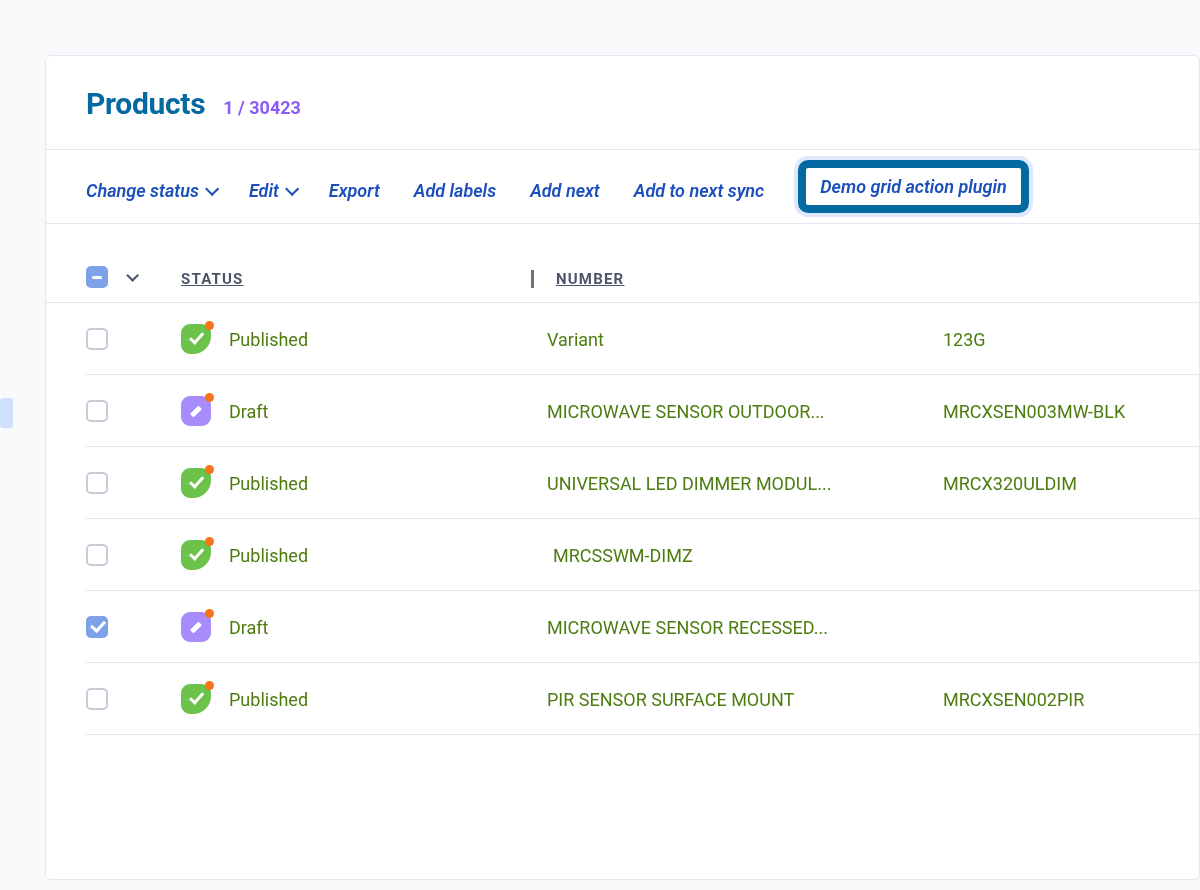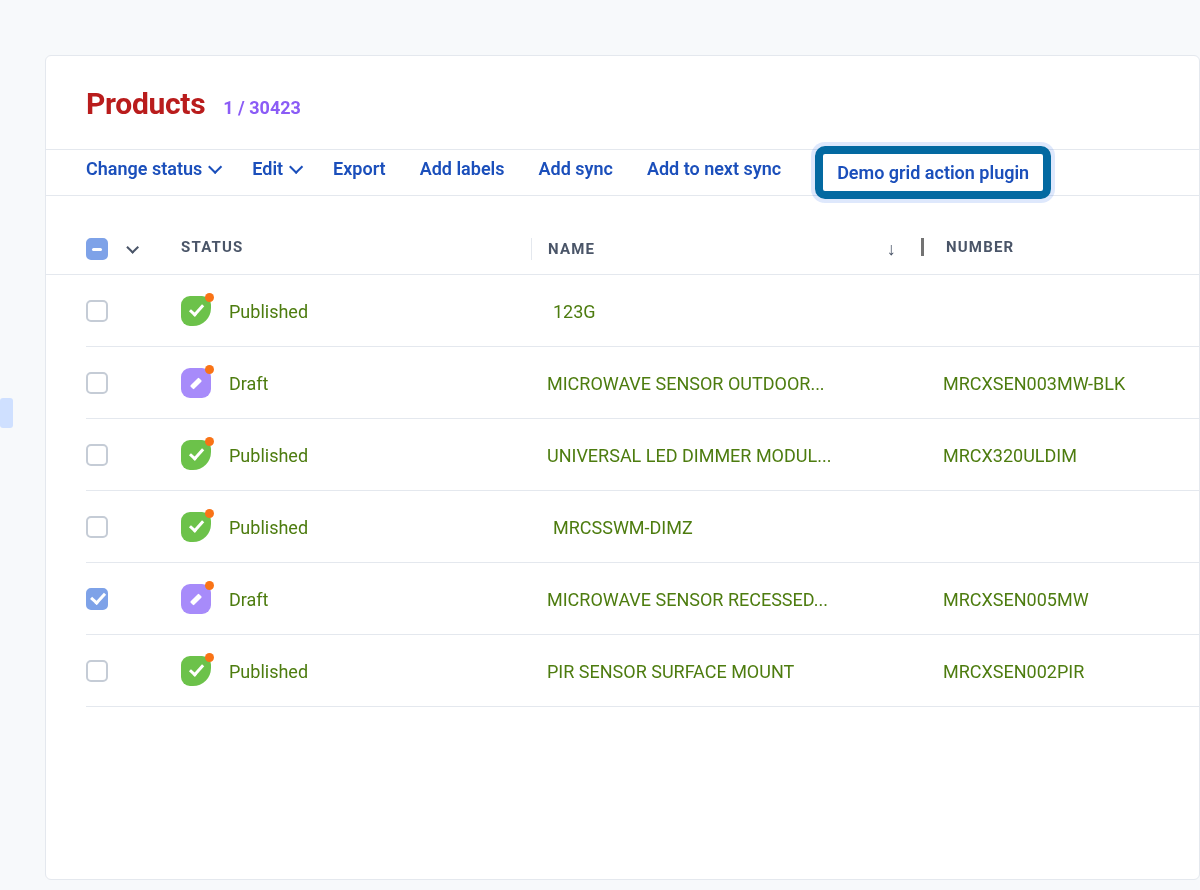--- a/index.html
+++ b/index.html
@@ -24,37 +24,38 @@
   .header {
     padding: 30px 40px 28px 40px;
     display: flex;
     align-items: baseline;
     gap: 18px;
   }
   .header h1 {
     font-size: 30px;
     font-weight: 700;
     letter-spacing: -0.3px;
-    color: #b91c1c;
+    color: #0369a1;
   }
   .counter {
     font-size: 18px;
     color: #8b5cf6;
     font-weight: 700;
   }
   .toolbar {
     border-top: 1px solid #e4e8ee;
     border-bottom: 1px solid #e4e8ee;
-    padding: 8px 40px;
+    padding: 22px 40px;
     display: flex;
     gap: 34px;
-    align-items: flex-start;
+    align-items: flex-end;
     font-size: 18px;
     font-weight: 600;
     color: #1b4fbb;
+    font-style: italic;
   }
   .toolbar-item {
     display: inline-flex;
     align-items: center;
     gap: 6px;
     cursor: pointer;
     white-space: nowrap;
   }
   .chev {
     display: inline-block;
@@ -65,28 +66,29 @@
   }
   .highlighted {
     border: 8px solid #0369a1;
     border-radius: 10px;
     padding: 8px 14px;
     box-shadow: 0 0 0 4px rgba(36,99,235,0.15);
     margin: -12px 0;
   }
   .table-head {
     display: flex;
-    align-items: flex-start;
+    align-items: flex-end;
     padding: 14px 16px 14px 40px;
     font-size: 15px;
     font-weight: 700;
     letter-spacing: 1.2px;
     color: #4a5568;
     border-bottom: 1px solid #e4e8ee;
     margin-top: 28px;
+    text-decoration: underline;
   }
   .col-check { width: 55px; display:flex; align-items:center; gap:10px;}
   .col-status { flex: 0 0 390px; padding-left: 40px; }
   .col-name { flex: 0 0 390px; border-left: 1px solid #e4e8ee; padding-left: 16px; display:flex; justify-content:space-between; align-items:center; padding-right:24px;}
   .col-number { flex: 1; border-left: 3px solid #737373; padding-left: 22px; }
   .sort-arrow {
     font-size: 18px;
     color: #4a5568;
   }
   .row {
@@ -204,59 +206,58 @@
       <span>Edit</span>
       <span class="chev"></span>
     </span>
     <span class="toolbar-item">
       <span>Export</span>
     </span>
     <span class="toolbar-item">
       <span>Add labels</span>
     </span>
     <span class="toolbar-item">
-      <span>Add sync</span>
+      <span>Add next</span>
     </span>
     <span class="toolbar-item">
       <span>Add to next sync</span>
     </span>
     <span class="toolbar-item highlighted">
       <span>Demo grid action plugin</span>
     </span>
   </div>
 
   <div class="table-head">
     <div class="col-check">
       <span class="checkbox indeterminate"></span>
       <span class="hdr-chev"></span>
     </div>
     <div class="col-status">
       <span>STATUS</span>
     </div>
-    <div class="col-name">
-      <span>NAME</span>
-      <span class="sort-arrow">↓</span>
-    </div>
     <div class="col-number">
       <span>NUMBER</span>
     </div>
   </div>
 
   <div id="rows">
       <div class="row">
         <div class="col-check">
           <span class="checkbox"></span>
         </div>
         <div class="col-status">
           <span class="status-badge published">
             <span class="tick"></span>
             <span class="dot"></span>
           </span>
           <span>Published</span>
         </div>
+        <div class="col-name">
+          <span class="cell-name">Variant</span>
+        </div>
         <div class="col-number"><span class="cell-number">123G</span></div>
       </div>
       <div class="row">
         <div class="col-check">
           <span class="checkbox"></span>
         </div>
         <div class="col-status">
           <span class="status-badge draft">
             <span class="pencil"></span>
             <span class="dot"></span>
@@ -304,21 +305,20 @@
         <div class="col-status">
           <span class="status-badge draft">
             <span class="pencil"></span>
             <span class="dot"></span>
           </span>
           <span>Draft</span>
         </div>
         <div class="col-name">
           <span class="cell-name">MICROWAVE SENSOR RECESSED...</span>
         </div>
-        <div class="col-number"><span class="cell-number">MRCXSEN005MW</span></div>
       </div>
       <div class="row">
         <div class="col-check">
           <span class="checkbox"></span>
         </div>
         <div class="col-status">
           <span class="status-badge published">
             <span class="tick"></span>
             <span class="dot"></span>
           </span>

